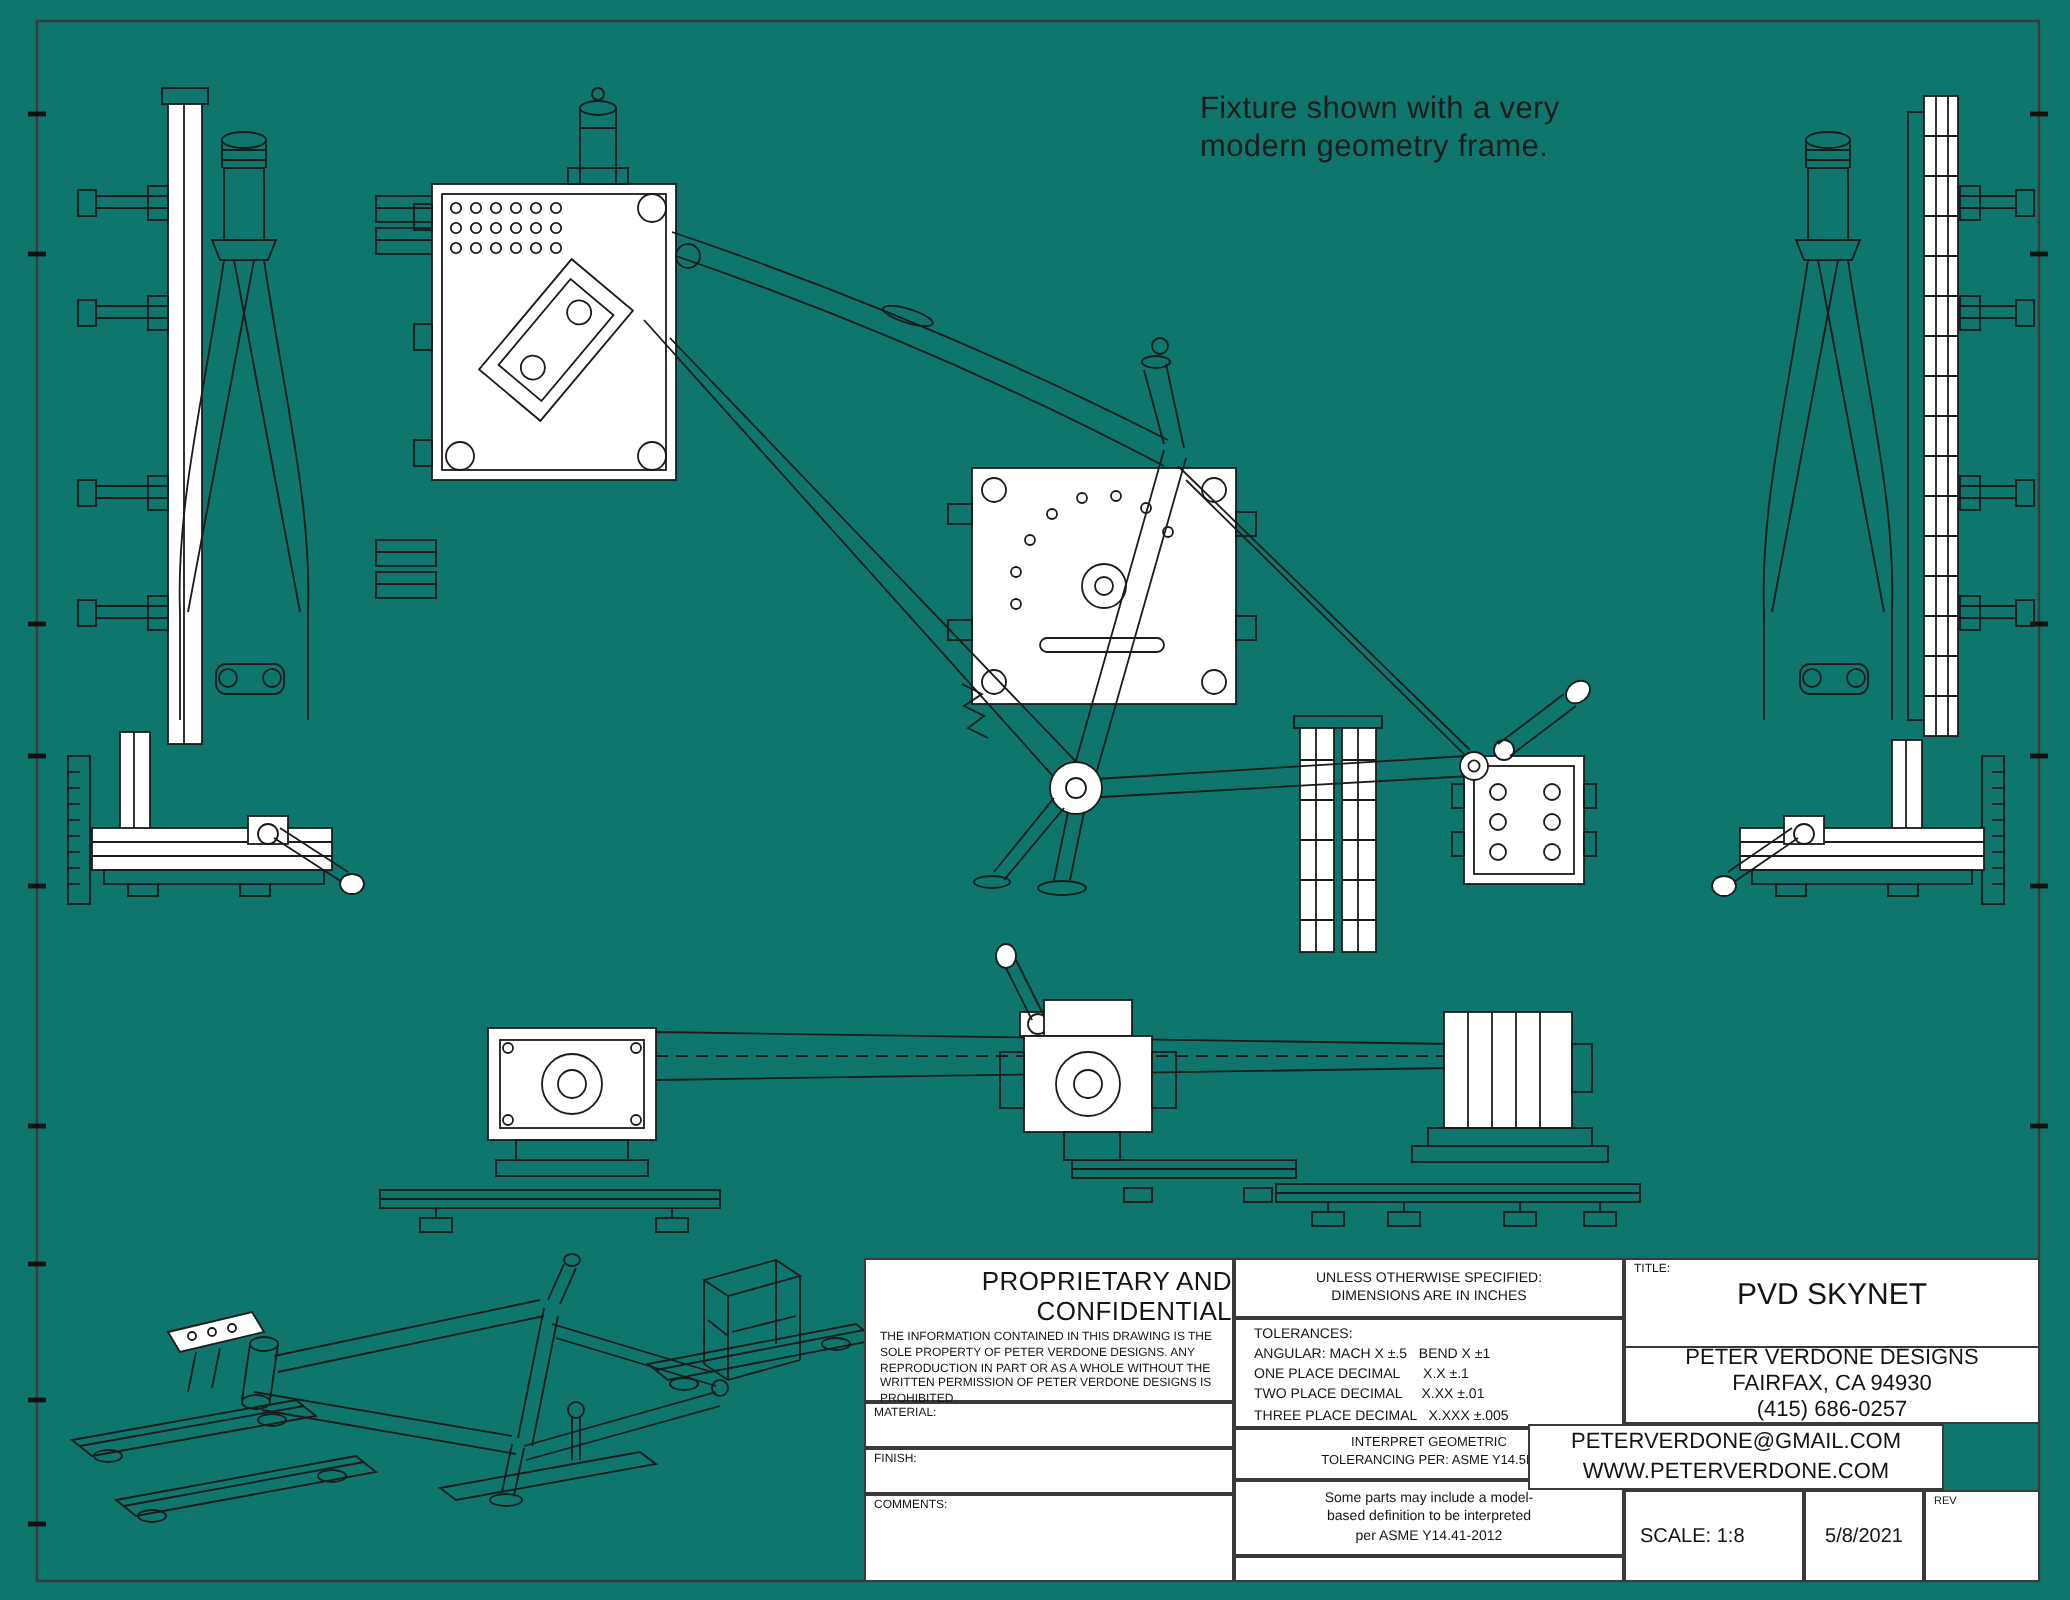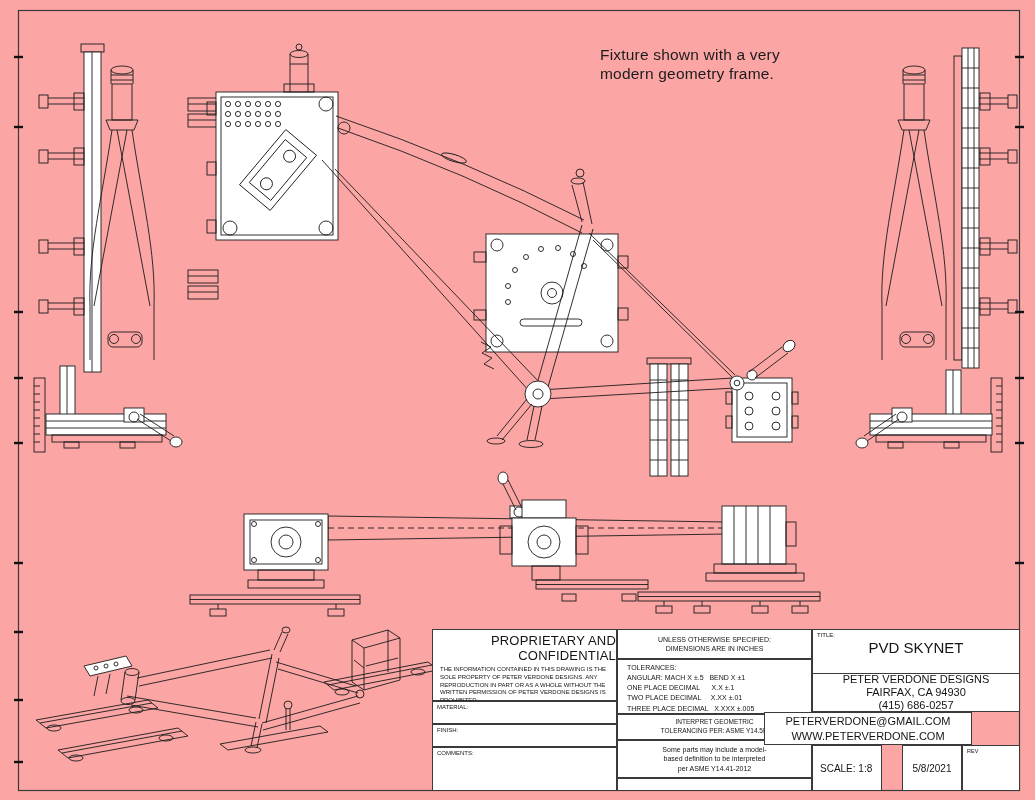--- a/index.html
+++ b/index.html
@@ -1,18 +1,18 @@
 <!DOCTYPE html>
 <html><head>
 <meta charset="utf-8">
 <style>
   * { margin:0; padding:0; box-sizing:border-box; }
   html,body { background:#ffffff; }
   body { font-family:"Liberation Sans", sans-serif; }
-  .page { position:relative; width:1035px; height:800px; background:#fca5a5; overflow:hidden; }
+  .page { position:relative; width:1035px; height:800px; background:#0f766e; overflow:hidden; }
   svg.layer { position:absolute; overflow:visible; }
   .annotation {
     position:absolute; left:600px; top:46px; width:250px;
     font-size:15.5px; line-height:1.22; color:#1c1c1c;
     white-space:pre-line; letter-spacing:.2px;
   }
   
   .tb-cell {
     position:absolute; border:1px solid #3a3a3a; background:#fff; color:#141414;
   }
@@ -536,20 +536,20 @@
 
     <div class="tb-cell" style="left:812px;top:629px;width:208px;height:56px">
       <span class="tb-title-label">TITLE:</span>
       <div class="tb-title-text">PVD SKYNET</div>
     </div>
     <div class="tb-cell tb-center tb-company pre" style="left:812px;top:673px;width:208px;height:39px">PETER VERDONE DESIGNS
 FAIRFAX, CA 94930
 (415) 686-0257</div>
     <div class="tb-cell tb-center tb-contact pre" style="left:764px;top:712px;width:208px;height:33px">PETERVERDONE@GMAIL.COM
 WWW.PETERVERDONE.COM</div>
-    <div class="tb-cell tb-scale" style="left:812px;top:745px;width:70px;height:46px">SCALE: 1:8</div>
+    <div class="tb-cell tb-scale" style="left:812px;top:745px;width:90px;height:46px">SCALE: 1:8</div>
     <div class="tb-cell tb-center tb-date" style="left:902px;top:745px;width:60px;height:46px">5/8/2021</div>
     <div class="tb-cell" style="left:962px;top:745px;width:58px;height:46px">
       <span class="tb-rev-label">REV</span>
     </div>
 
   </div>
 </div>
 
 </body></html>

